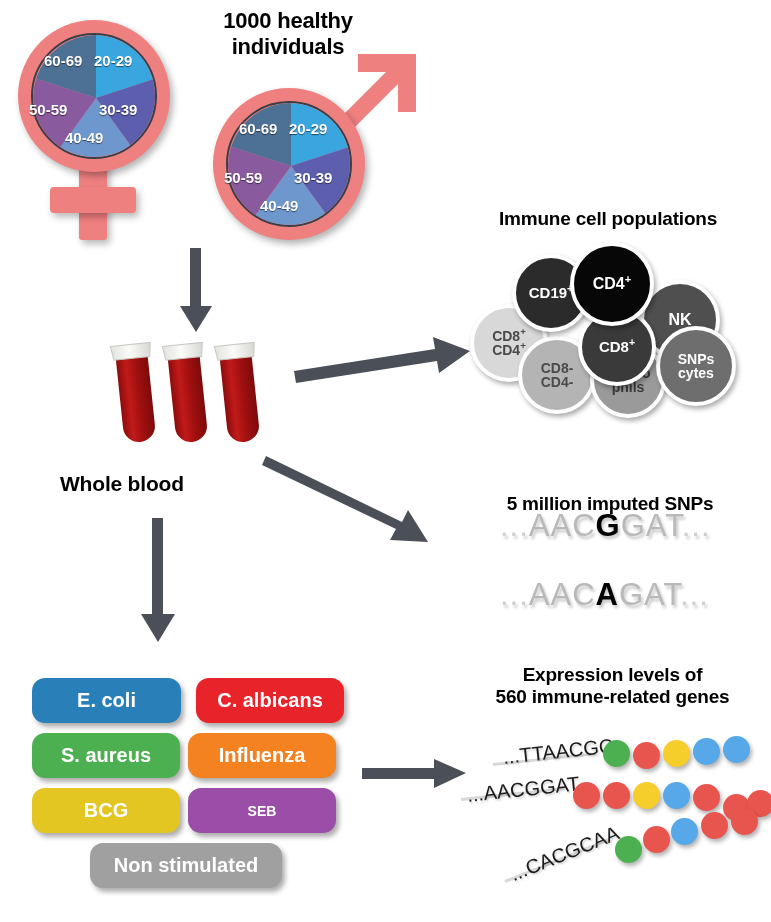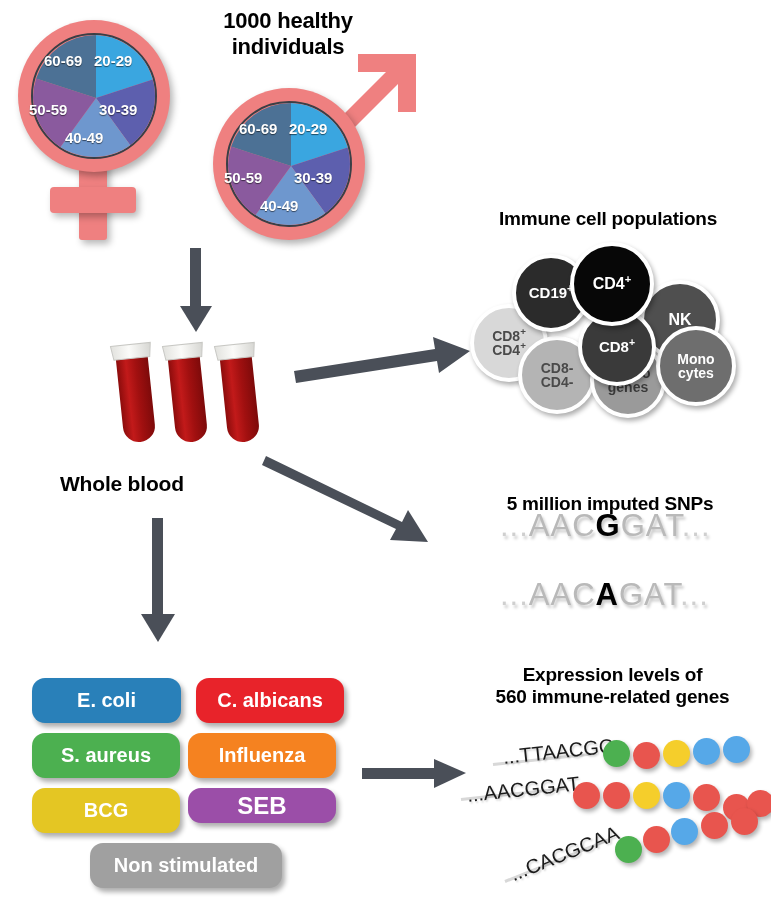--- a/index.html
+++ b/index.html
@@ -232,27 +232,27 @@
     <div class="cell" style="left:58px; top:96px; width:78px; height:78px; background:#b4b4b4; color:#4a4a4a; font-size:14px; z-index:2;">
       <div>
         <span>CD8-</span>
         <span>CD4-</span>
       </div>
     </div>
 
     <div class="cell" style="left:130px; top:102px; width:76px; height:76px; background:#9a9a9a; color:#3a3a3a; font-size:14px; z-index:3;">
       <div>
         <span>Neutro</span>
-        <span>genes</span>
+        <span>phils</span>
       </div>
     </div>
 
     <div class="cell" style="left:196px; top:86px; width:80px; height:80px; background:#6e6e6e; color:#ffffff; font-size:14px; z-index:4;">
       <div>
-        <span>Mono</span>
+        <span>SNPs</span>
         <span>cytes</span>
       </div>
     </div>
   </div>
 
   <div class="title" style="left:455px; top:493px; width:310px; font-size:19px;">5 million imputed SNPs</div>
 
   <div class="snp-row" style="left:500px; top:508px; font-size:31px;">
     <span class="snp-dots">...</span><span>AAC</span><b>G</b><span>GAT</span><span class="snp-dots">...</span>
   </div>
@@ -275,21 +275,21 @@
     </div>
     <div class="pill" style="left:156px; top:55px; width:148px; height:45px; background:#f58220; font-size:20px;">
       <span>Influenza</span>
     </div>
     <div class="pill" style="left:0px; top:55px; width:148px; height:45px; background:#4cb050; font-size:20px;">
       <span>S. aureus</span>
     </div>
     <div class="pill" style="left:0px; top:110px; width:148px; height:45px; background:#e4c623; font-size:20px;">
       <span>BCG</span>
     </div>
-    <div class="pill" style="left:156px; top:110px; width:148px; height:35px; background:#9b4ea8; font-size:24px;text-align:center;">
+    <div class="pill" style="left:156px; top:110px; width:148px; height:45px; background:#9b4ea8; font-size:14px;text-align:center;">
       <span>SEB</span>
     </div>
     <div class="pill" style="left:58px; top:165px; width:192px; height:45px; background:#a0a0a0; font-size:20px;">
       <span>Non stimulated</span>
     </div>
   </div>
 
   <svg class="arrow-svg" width="110" height="40" viewBox="0 0 110 40" style="left:362px; top:755px;">
     <rect x="0" y="13" width="76" height="11" fill="#4a4f58"></rect>
     <path d="M 72 4 L 72 33 L 104 18 Z" fill="#4a4f58"></path>

